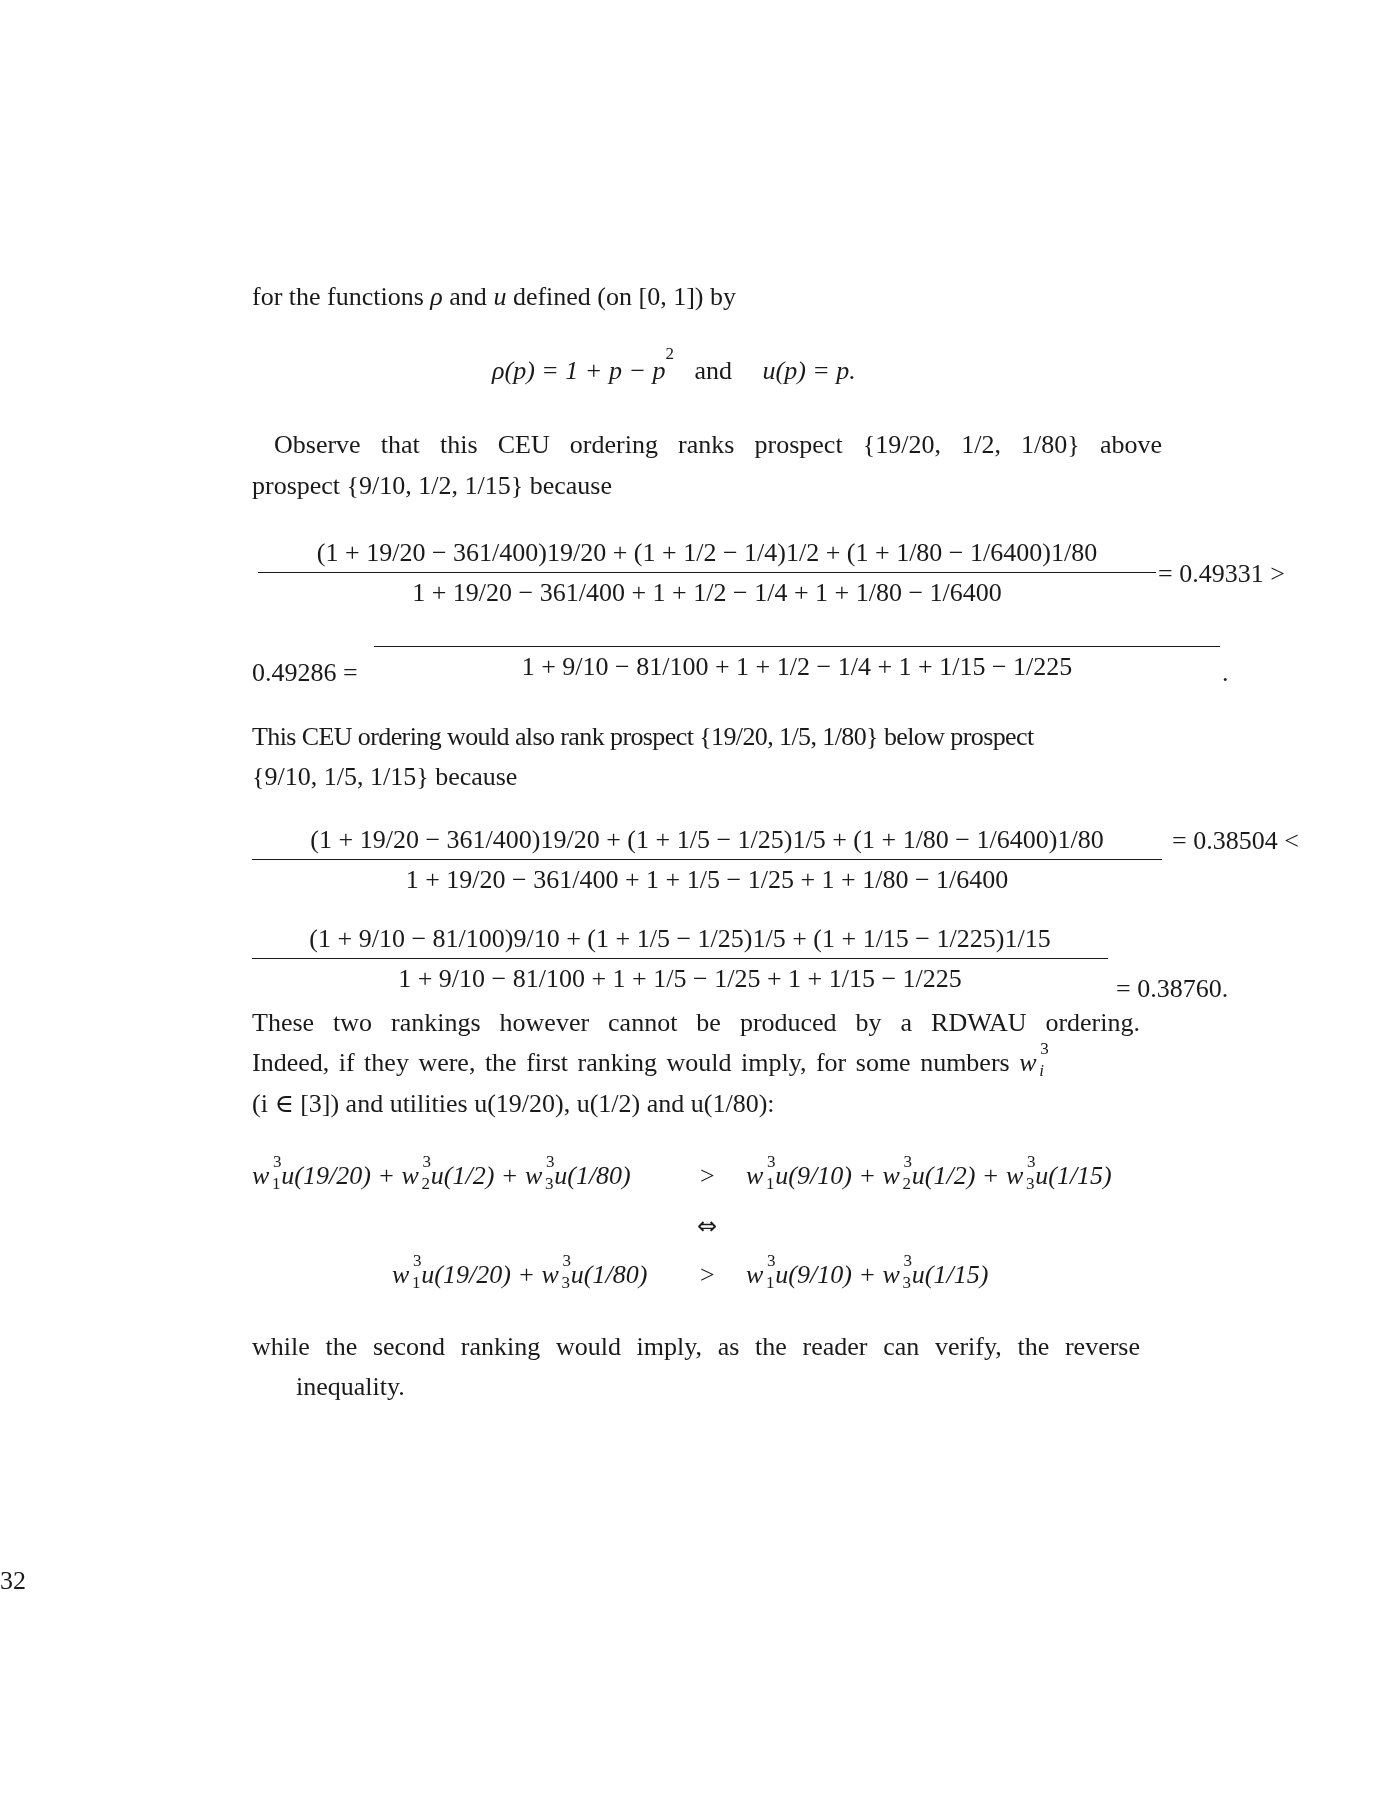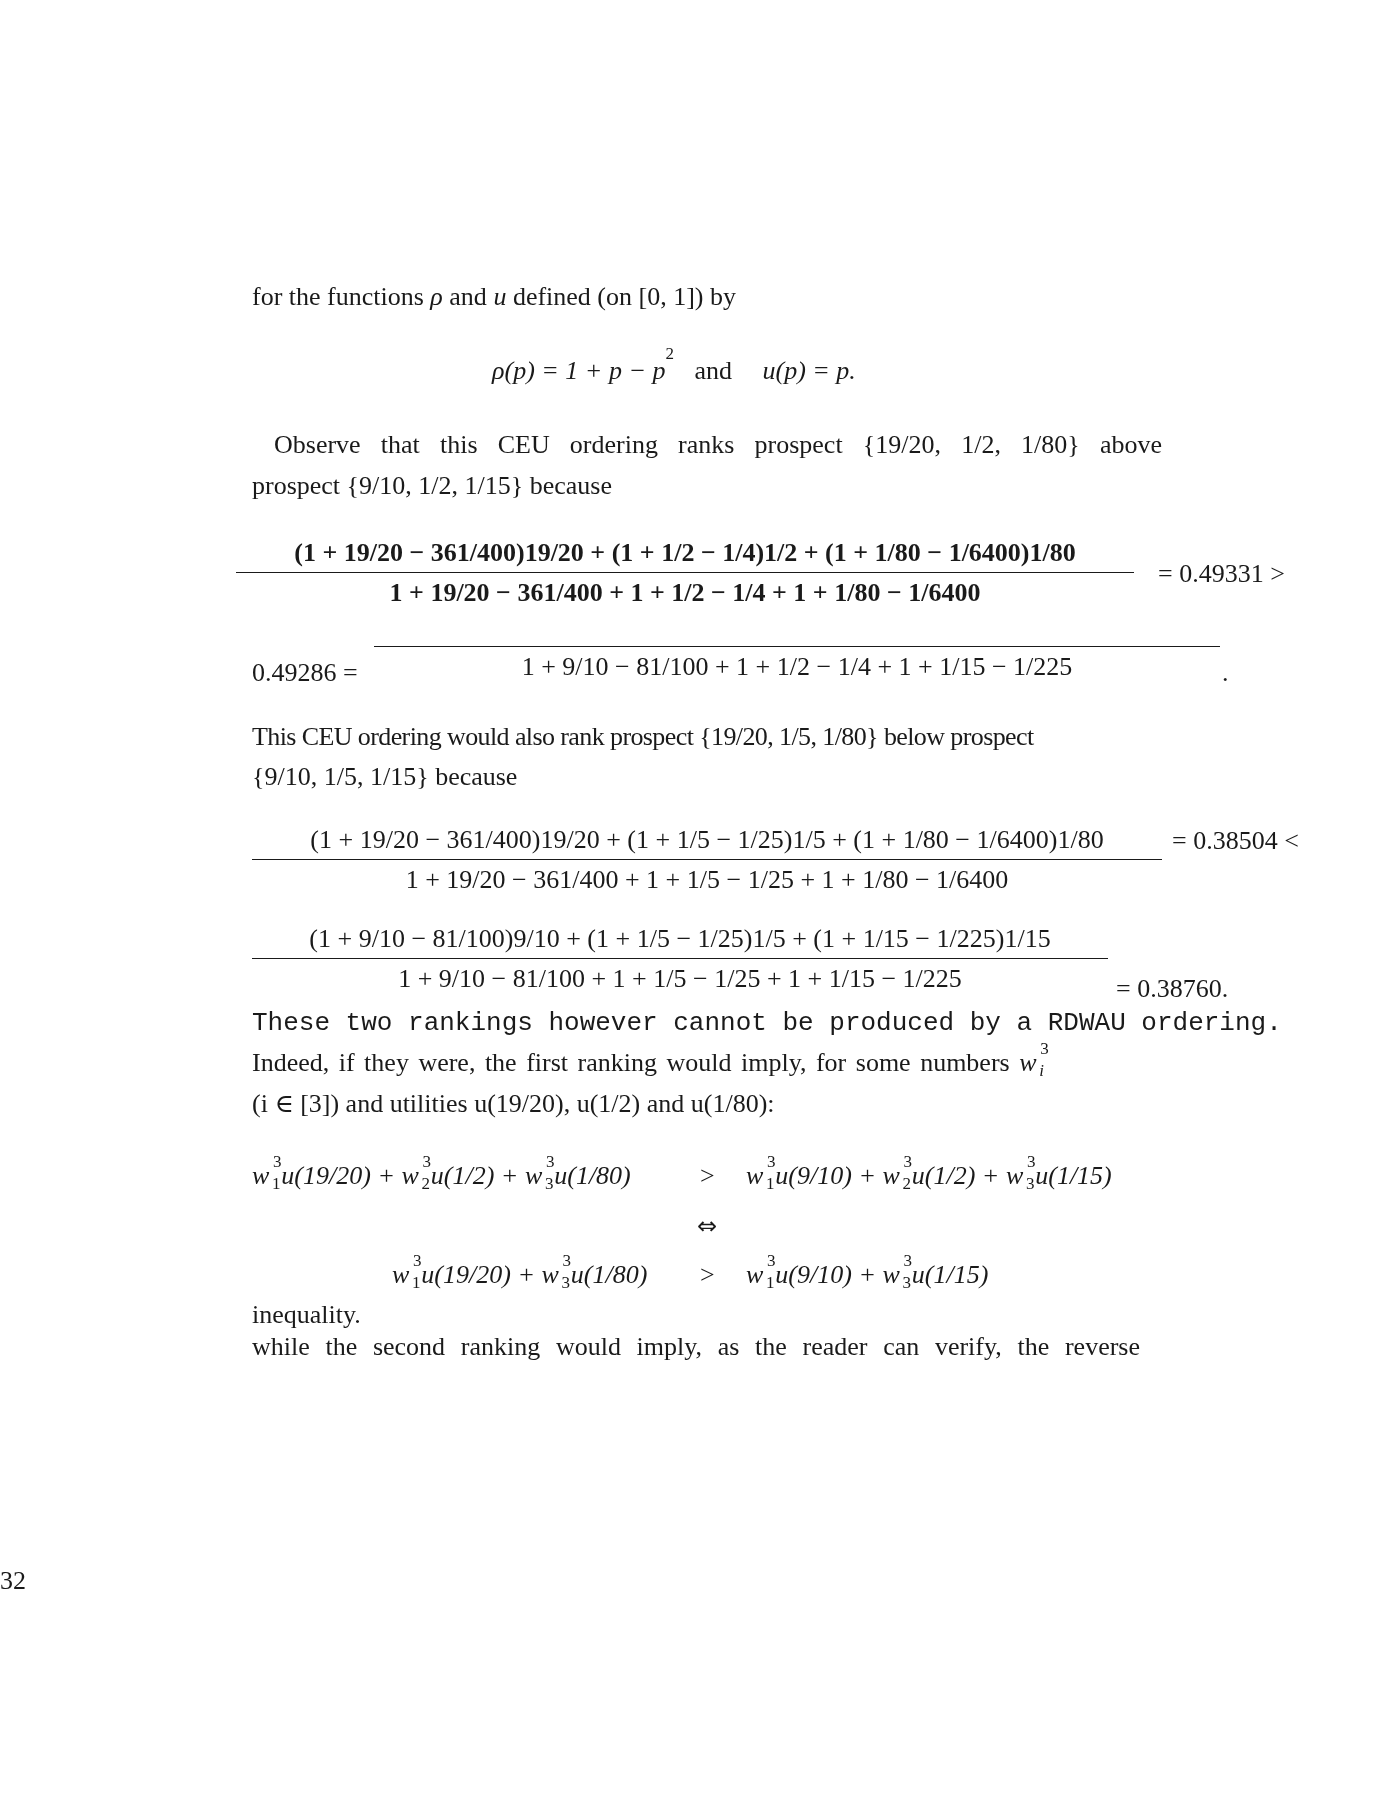--- a/index.html
+++ b/index.html
@@ -28,21 +28,21 @@
 
 <div class="abs" style="left:492px; top:358px; line-height:1;">
   <i>ρ(p) = 1 + p − p</i><sup style="position:relative; top:-10px;">2</sup>
   <span style="margin:0 24px 0 14px;">and</span>
   <i>u(p) = p.</i>
 </div>
 
 <div class="line just" style="top:432px;margin-left:22px;">Observe that this CEU ordering ranks prospect {19/20, 1/2, 1/80} above</div>
 <div class="line" style="top:473px;text-align:right;">prospect {9/10, 1/2, 1/15} because</div>
 
-<div class="frac" style="left:236px; top:540px; width:898px;font-weight:bold;">
+<div class="frac" style="left:258px; top:540px; width:898px;">
   <div class="num">(1 + 19/20 − 361/400)19/20 + (1 + 1/2 − 1/4)1/2 + (1 + 1/80 − 1/6400)1/80</div>
   <div class="bar"></div>
   <div class="den">1 + 19/20 − 361/400 + 1 + 1/2 − 1/4 + 1 + 1/80 − 1/6400</div>
 </div>
 <div class="abs" style="left:1158px; top:561px; line-height:1;">= 0.49331 &gt;</div>
 
 <div class="abs" style="left:252px; top:660px; line-height:1;">0.49286 =</div>
 <div class="frac" style="left:374px; top:640px; width:846px;">
   <div class="bar"></div>
   <div class="den">1 + 9/10 − 81/100 + 1 + 1/2 − 1/4 + 1 + 1/15 − 1/225</div>
@@ -59,21 +59,21 @@
 </div>
 <div class="abs" style="left:1172px; top:828px; line-height:1;">= 0.38504 &lt;</div>
 
 <div class="frac" style="left:252px; top:926px; width:856px;">
   <div class="num">(1 + 9/10 − 81/100)9/10 + (1 + 1/5 − 1/25)1/5 + (1 + 1/15 − 1/225)1/15</div>
   <div class="bar"></div>
   <div class="den">1 + 9/10 − 81/100 + 1 + 1/5 − 1/25 + 1 + 1/15 − 1/225</div>
 </div>
 <div class="abs" style="left:1116px; top:947px; line-height:1;margin-top:29px;">= 0.38760.</div>
 
-<div class="line just" style="top:1010px;font-family:Liberation Mono, monospace;">These two rankings however cannot be produced by a RDWAU ordering.</div>
+<div class="line just" style="top:1010px;">These two rankings however cannot be produced by a RDWAU ordering.</div>
 <div class="line" style="top:1050px; width:888px;">
   <span style="word-spacing:3px;">Indeed, if they were, the first ranking would imply, for some numbers </span><span class="ws"><span class="base">w</span><span class="sp">3</span><span class="sb it" style="font-style:italic;">i</span></span>
 </div>
 <div class="line" style="top:1091px;">(i ∈ [3]) and utilities u(19/20), u(1/2) and u(1/80):</div>
 
 <div class="abs" style="left:252px; top:1163px; line-height:1;">
   <span class="ws"><span class="base">w</span><span class="sp">3</span><span class="sb">1</span></span><i>u(19/20) + </i><span class="ws"><span class="base">w</span><span class="sp">3</span><span class="sb">2</span></span><i>u(1/2) + </i><span class="ws"><span class="base">w</span><span class="sp">3</span><span class="sb">3</span></span><i>u(1/80)</i>
 </div>
 <div class="abs" style="left:700px; top:1163px; line-height:1;">&gt;</div>
 <div class="abs" style="left:746px; top:1163px; line-height:1;">
@@ -84,15 +84,15 @@
 
 <div class="abs" style="left:392px; top:1262px; line-height:1;">
   <span class="ws"><span class="base">w</span><span class="sp">3</span><span class="sb">1</span></span><i>u(19/20) + </i><span class="ws"><span class="base">w</span><span class="sp">3</span><span class="sb">3</span></span><i>u(1/80)</i>
 </div>
 <div class="abs" style="left:700px; top:1262px; line-height:1;">&gt;</div>
 <div class="abs" style="left:746px; top:1262px; line-height:1;">
   <span class="ws"><span class="base">w</span><span class="sp">3</span><span class="sb">1</span></span><i>u(9/10) + </i><span class="ws"><span class="base">w</span><span class="sp">3</span><span class="sb">3</span></span><i>u(1/15)</i>
 </div>
 
 <div class="line just" style="top:1334px;">while the second ranking would imply, as the reader can verify, the reverse</div>
-<div class="line" style="top:1302px;">inequality.</div>
+<div class="line" style="top:1374px;margin-left:44px;">inequality.</div>
 
 <div class="center" style="top:1568px; line-height:1;">32</div>
 
 </body></html>

